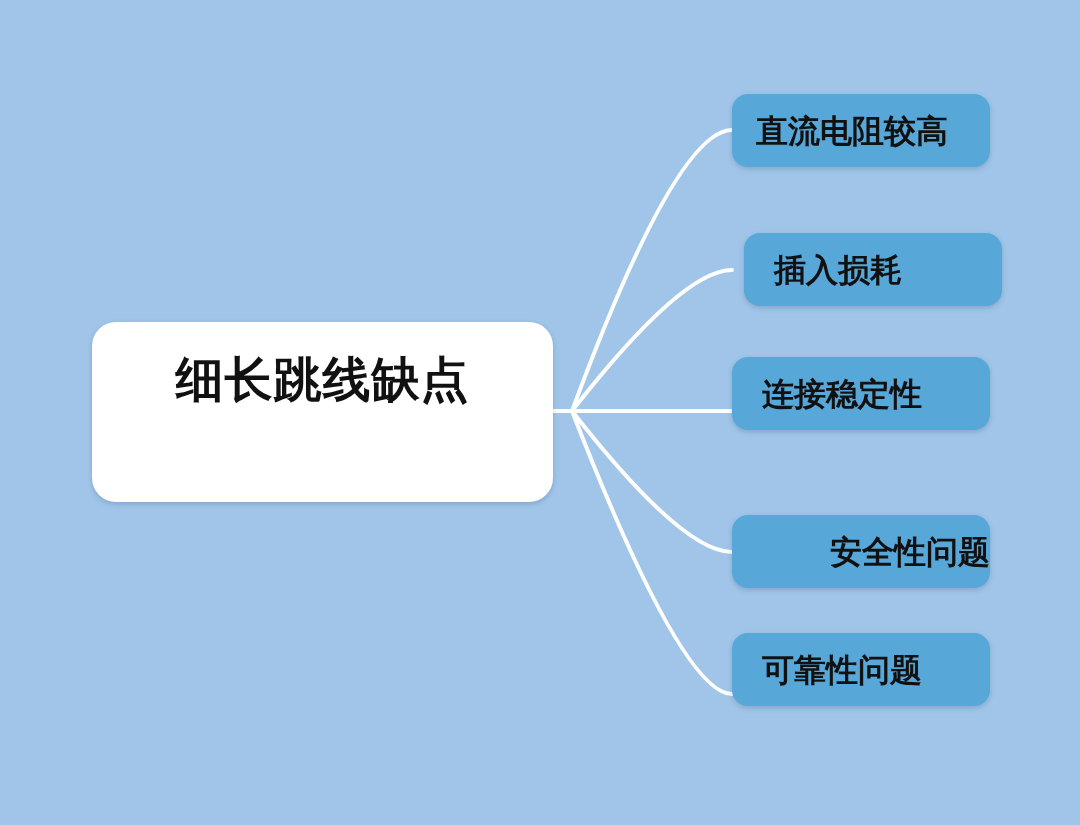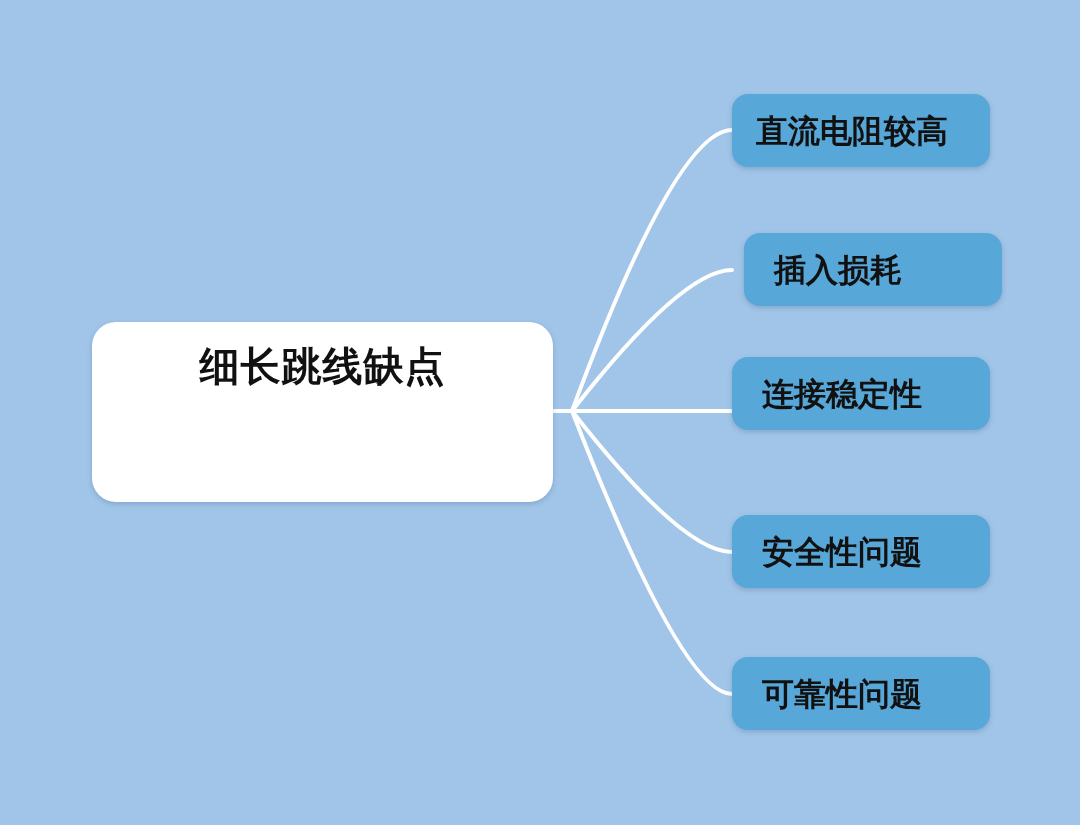--- a/index.html
+++ b/index.html
@@ -38,42 +38,42 @@
   .root-node {
     left: 92px;
     top: 322px;
     width: 461px;
     height: 180px;
     background: var(--root-fill, #FFFFFF);
     border-radius: 24px;
     display: flex;
     justify-content: center;
     align-items: flex-start;
-    padding-top: 21px;
-    font-size: 40px;
+    padding-top: 30px;
+    font-size: 48px;
     line-height: 1.15;
     letter-spacing: 1px;
   }
   .branch-node {
     left: 732px;
     width: 258px;
     height: 73px;
     background: var(--branch-fill, #57A7D9);
     border-radius: 16px;
     display: flex;
     align-items: center;
     padding-left: 30px;
     font-size: 32px;
     line-height: 1;
   }
   .branch-0 { top: 94px; padding-left: 24px; }
   .branch-1 { top: 233px; margin-left: 12px; }
   .branch-2 { top: 357px; }
-  .branch-3 { top: 515px; }
-  .branch-4 { top: 657px; }
+  .branch-3 { top: 515px; justify-content: flex-end; }
+  .branch-4 { top: 633px; }
 </style>
 </head>
 <body>
 
 <div class="canvas">
 
   <svg class="connectors" viewBox="0 0 1080 825">
     <path d="M 572 411 Q 676 130 732 130"></path>
     <path d="M 572 411 Q 682 270 732 270"></path>
     <path d="M 553 411 H 732"></path>

